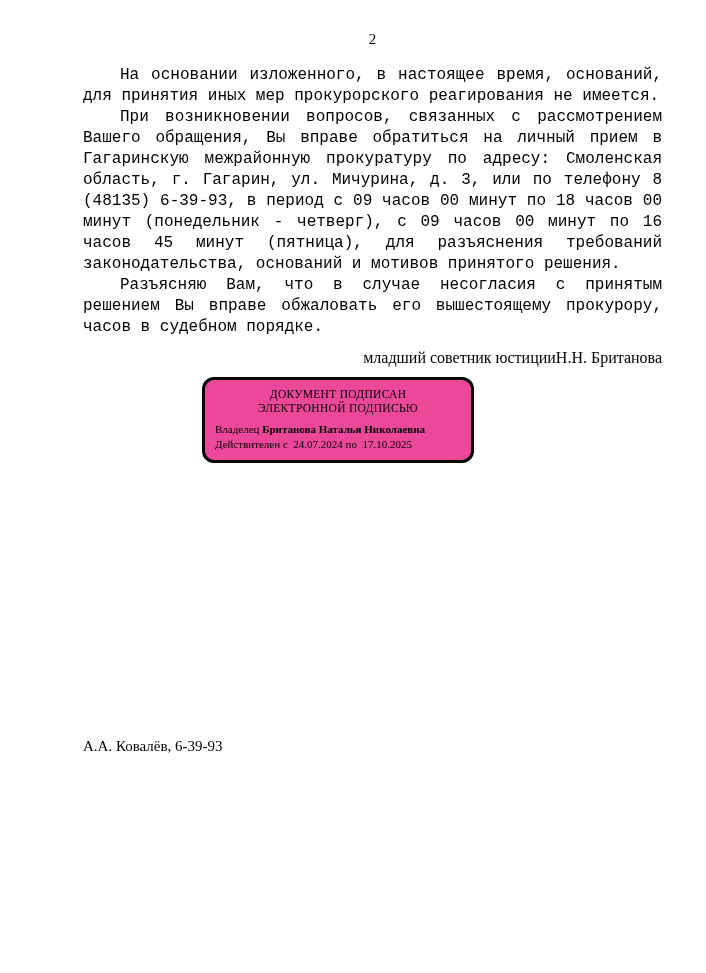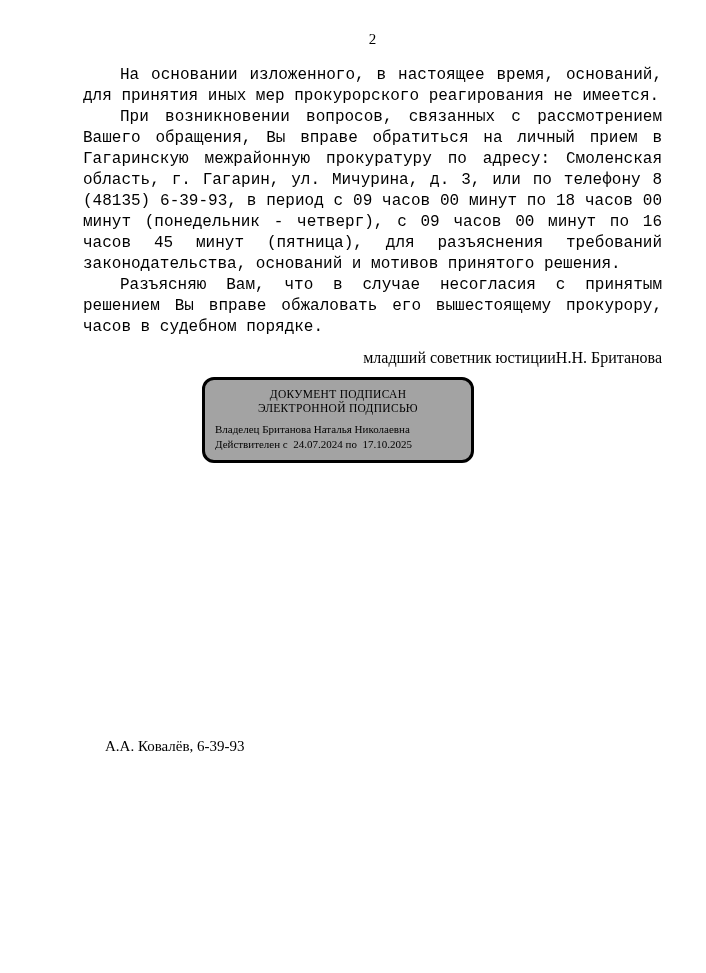--- a/index.html
+++ b/index.html
@@ -46,43 +46,42 @@
   }
 
   .stamp {
     margin-top: 9px;
     margin-left: 119px;
     width: 272px;
     box-sizing: border-box;
     border: 3px solid #000000;
     border-radius: 12px;
     padding: 7px 10px 8px 10px;
-    background: #a3a3a3;
+    background: #ec4899;
   }
   .stamp-title {
     text-align: center;
     font-size: 11.5px;
     line-height: 14px;
     letter-spacing: 0.3px;
   }
   .stamp-fields {
     margin-top: 7px;
     font-size: 11px;
     line-height: 15px;
   }
-  .stamp-fields .bold { font-weight: normal; }
+  .stamp-fields .bold { font-weight: bold; }
   .prewrap { white-space: pre-wrap; }
 
   .footer {
     position: absolute;
     left: 83px;
     top: 737px;
     font-size: 15px;
     line-height: 19px;
-    margin-left: 22px;
   }
 </style>
 </head>
 <body>
 
 <div class="page">
 
   <div class="page-number">2</div>
 
 

